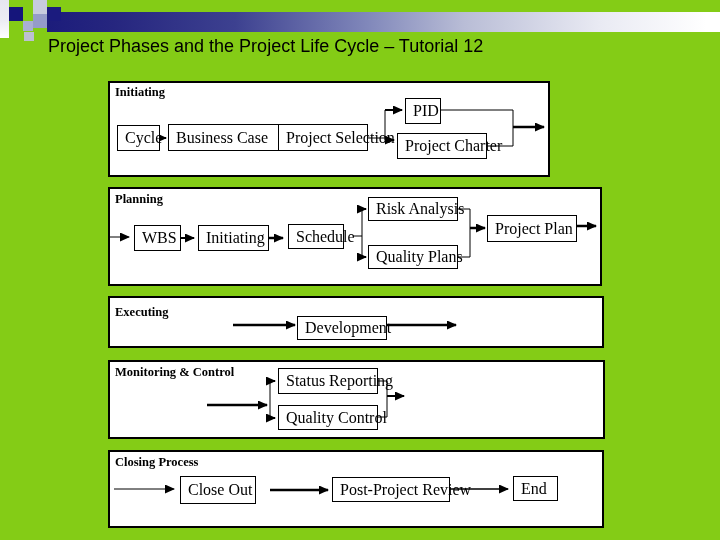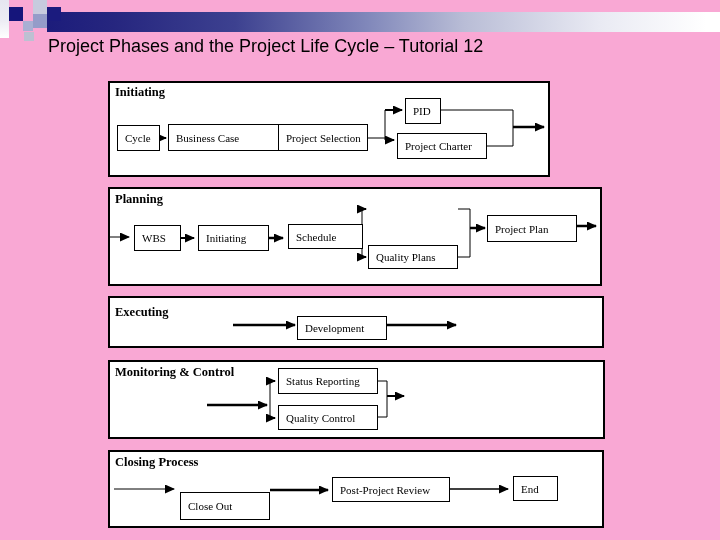--- a/index.html
+++ b/index.html
@@ -1,17 +1,17 @@
 <!DOCTYPE html>
 <html><head>
 <meta charset="utf-8">
 <style>
   html,body{margin:0;padding:0;background:#fff;}
   .slide{
-    position:relative;width:720px;height:540px;background:#f9a8d4;
+    position:relative;width:720px;height:540px;background:#84cc16;
     font-family:"Liberation Serif","DejaVu Serif",serif;overflow:hidden;
   }
   .slide *{box-sizing:border-box;}
   
   .left-band{position:absolute;left:0;top:0;width:9px;height:38px;
     background:linear-gradient(180deg,#e6e6f0 0%,#ededf4 55%,#ffffff 100%);}
   .bar{position:absolute;left:47px;top:12px;width:673px;height:20px;
     background:linear-gradient(90deg,#1c1c7b 0%,#26267f 10%,#3d4190 28%,#8289bb 48%,#b9bdd6 62%,#e9eaf3 82%,#ffffff 98%);}
   .sq{position:absolute;}
   .sq-navy1{left:9px;top:7px;width:14px;height:14px;background:#15157b;}
@@ -27,21 +27,21 @@
   }
   
   .section{position:absolute;border:2px solid #000;background:#fff;z-index:1;}
   svg.lines{position:absolute;left:0;top:0;z-index:5;}
   .section-label{
     position:absolute;z-index:6;font-weight:bold;font-size:12.5px;color:#000;white-space:nowrap;
   }
   .node{
     position:absolute;z-index:6;border:1px solid #000;background:#fff;
     display:flex;align-items:center;padding-left:7px;
-    font-size:11px;color:#000;white-space:nowrap;
+    font-size:16px;color:#000;white-space:nowrap;
   }
 </style>
 </head>
 <body>
 
 <div class="slide">
 
   <div class="left-band"></div>
   <div class="bar"></div>
   <div class="sq sq-navy1"></div>
@@ -114,26 +114,27 @@
   <div class="section-label" style="left:115px;top:455px">Closing Process</div>
 
   <div class="node" style="left:117px;top:125px;width:43px;height:26px">Cycle</div>
   <div class="node" style="left:168px;top:124px;width:111px;height:27px">Business Case</div>
   <div class="node" style="left:278px;top:124px;width:90px;height:27px">Project Selection</div>
   <div class="node" style="left:405px;top:98px;width:36px;height:26px">PID</div>
   <div class="node" style="left:397px;top:133px;width:90px;height:26px">Project Charter</div>
 
   <div class="node" style="left:134px;top:225px;width:47px;height:26px">WBS</div>
   <div class="node" style="left:198px;top:225px;width:71px;height:26px">Initiating</div>
-  <div class="node" style="left:288px;top:224px;width:75px;height:25px">Schedule</div>
+  <div class="node" style="left:288px;top:224px;width:56px;height:25px">Schedule</div>
+  <div class="node" style="left:368px;top:197px;width:90px;height:24px">Risk Analysis</div>
   <div class="node" style="left:368px;top:245px;width:90px;height:24px">Quality Plans</div>
   <div class="node" style="left:487px;top:215px;width:90px;height:27px">Project Plan</div>
 
   <div class="node" style="left:297px;top:316px;width:90px;height:24px">Development</div>
 
   <div class="node" style="left:278px;top:368px;width:100px;height:26px">Status Reporting</div>
   <div class="node" style="left:278px;top:405px;width:100px;height:25px">Quality Control</div>
 
-  <div class="node" style="left:180px;top:492px;width:90px;height:28px">Close Out</div>
+  <div class="node" style="left:180px;top:476px;width:76px;height:28px">Close Out</div>
   <div class="node" style="left:332px;top:477px;width:118px;height:25px">Post-Project Review</div>
   <div class="node" style="left:513px;top:476px;width:45px;height:25px">End</div>
 
 </div>
 
 </body></html>

